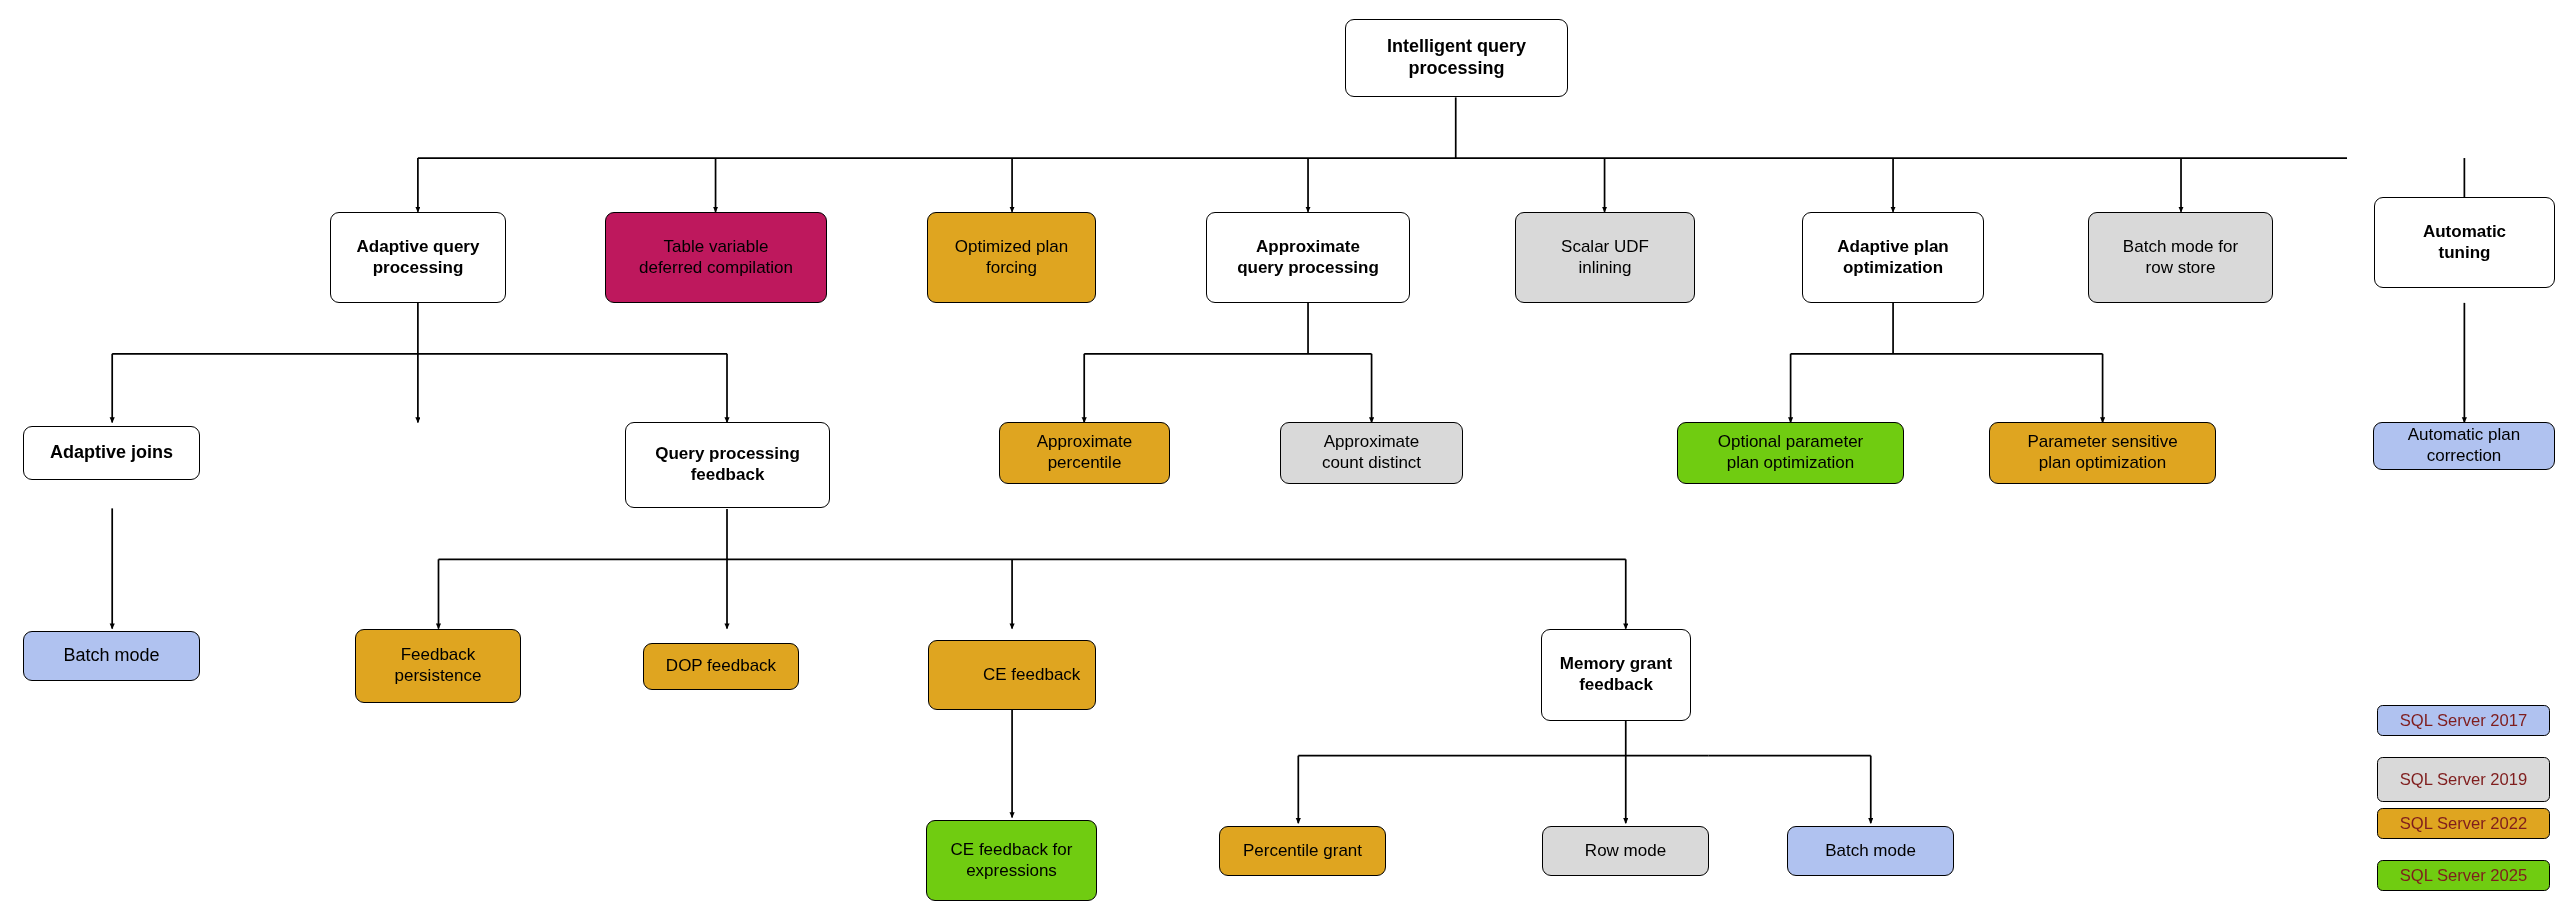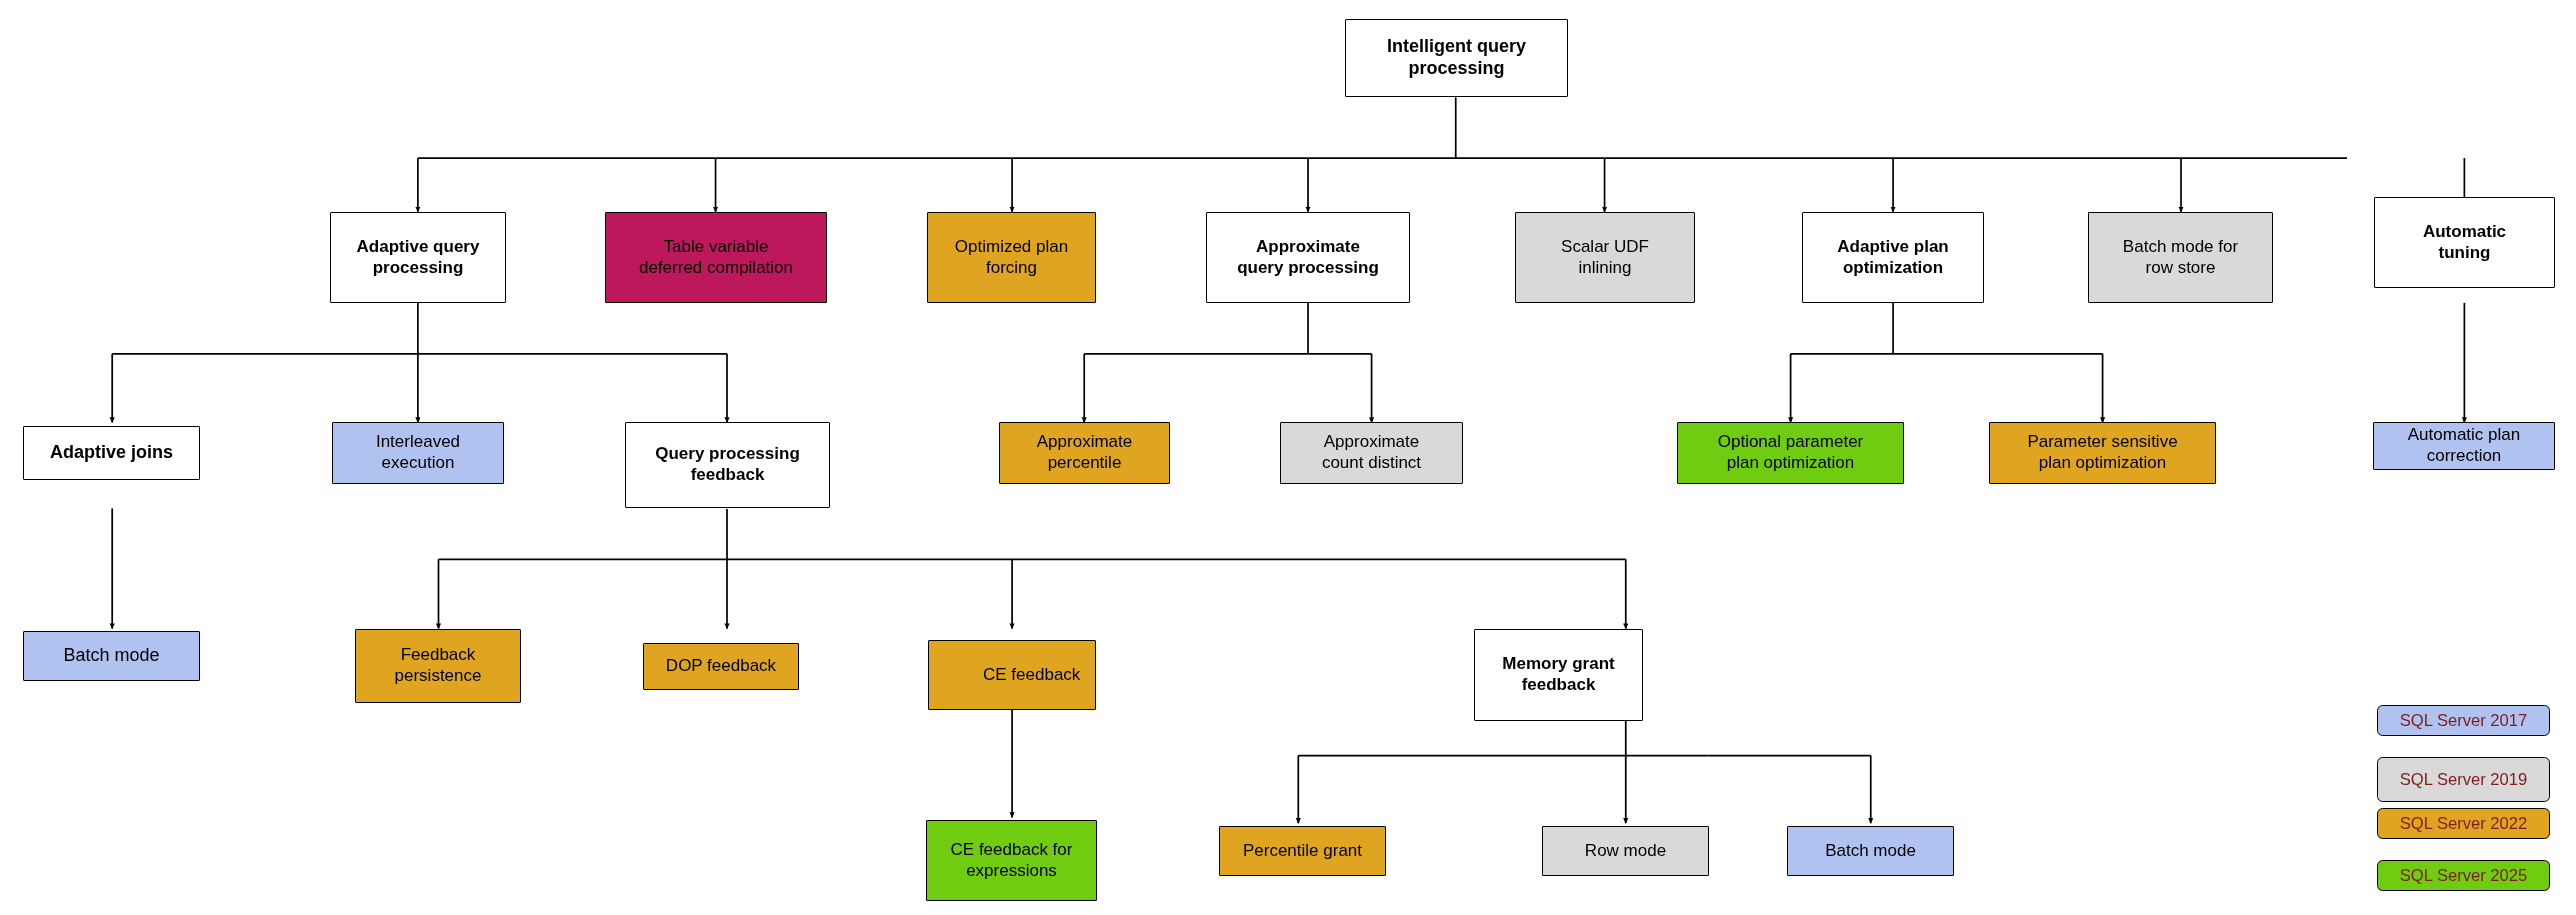--- a/index.html
+++ b/index.html
@@ -4,21 +4,21 @@
 <style>
   html,body{margin:0;padding:0;background:#ffffff;}
   #stage{
     position:relative;width:2576px;height:916px;
     background:#ffffff;overflow:hidden;
     font-family:"Liberation Sans","DejaVu Sans",sans-serif;
   }
   #wires{position:absolute;left:0;top:0;width:2576px;height:916px;pointer-events:none;}
   .node{
     position:absolute;box-sizing:border-box;
-    border:1.7px solid #000000;border-radius:1px;
+    border:1.7px solid #000000;border-radius:9px;
     display:flex;align-items:center;justify-content:center;
     text-align:center;line-height:1.22;color:#000000;
     font-size:17px;padding:2.3px 4.6px;
     background:#ffffff;
   }
   .node.root{font-weight:bold;font-size:18px;}
   .node.plain{font-weight:bold;}
   .node.fill{font-weight:normal;}
   .legend-box{
     position:absolute;box-sizing:border-box;
@@ -152,24 +152,20 @@
 
   <div class="node plain" style="left:2374px;top:197px;width:181px;height:91px;background:#ffffff;">
     <span class="lbl">Automatic
 tuning</span>
   </div>
 
   <div class="node plain" style="left:23px;top:426px;width:177px;height:54px;background:#ffffff;font-size:18px;">
     <span class="lbl">Adaptive joins</span>
   </div>
 
-  <div class="node fill" style="left:332px;top:422px;width:172px;height:62px;background:#b0c2f0;">
-    <span class="lbl">Interleaved
-execution</span>
-  </div>
 
   <div class="node plain" style="left:625px;top:422px;width:205px;height:86px;background:#ffffff;">
     <span class="lbl">Query processing
 feedback</span>
   </div>
 
   <div class="node fill" style="left:999px;top:422px;width:171px;height:62px;background:#dfa520;">
     <span class="lbl">Approximate
 percentile</span>
   </div>
@@ -204,21 +200,21 @@
   </div>
 
   <div class="node fill" style="left:643px;top:643px;width:156px;height:47px;background:#dfa520;">
     <span class="lbl">DOP feedback</span>
   </div>
 
   <div class="node fill" style="left:928px;top:640px;width:168px;height:70px;background:#dfa520;padding-left:44px;">
     <span class="lbl">CE feedback</span>
   </div>
 
-  <div class="node plain" style="left:1474px;top:629px;width:169px;height:92px;background:#ffffff;">
+  <div class="node plain" style="left:1541px;top:629px;width:150px;height:92px;background:#ffffff;">
     <span class="lbl">Memory grant
 feedback</span>
   </div>
 
   <div class="node fill" style="left:926px;top:820px;width:171px;height:81px;background:#70cc11;">
     <span class="lbl">CE feedback for
 expressions</span>
   </div>
 
   <div class="node fill" style="left:1219px;top:826px;width:167px;height:50px;background:#dfa520;">

